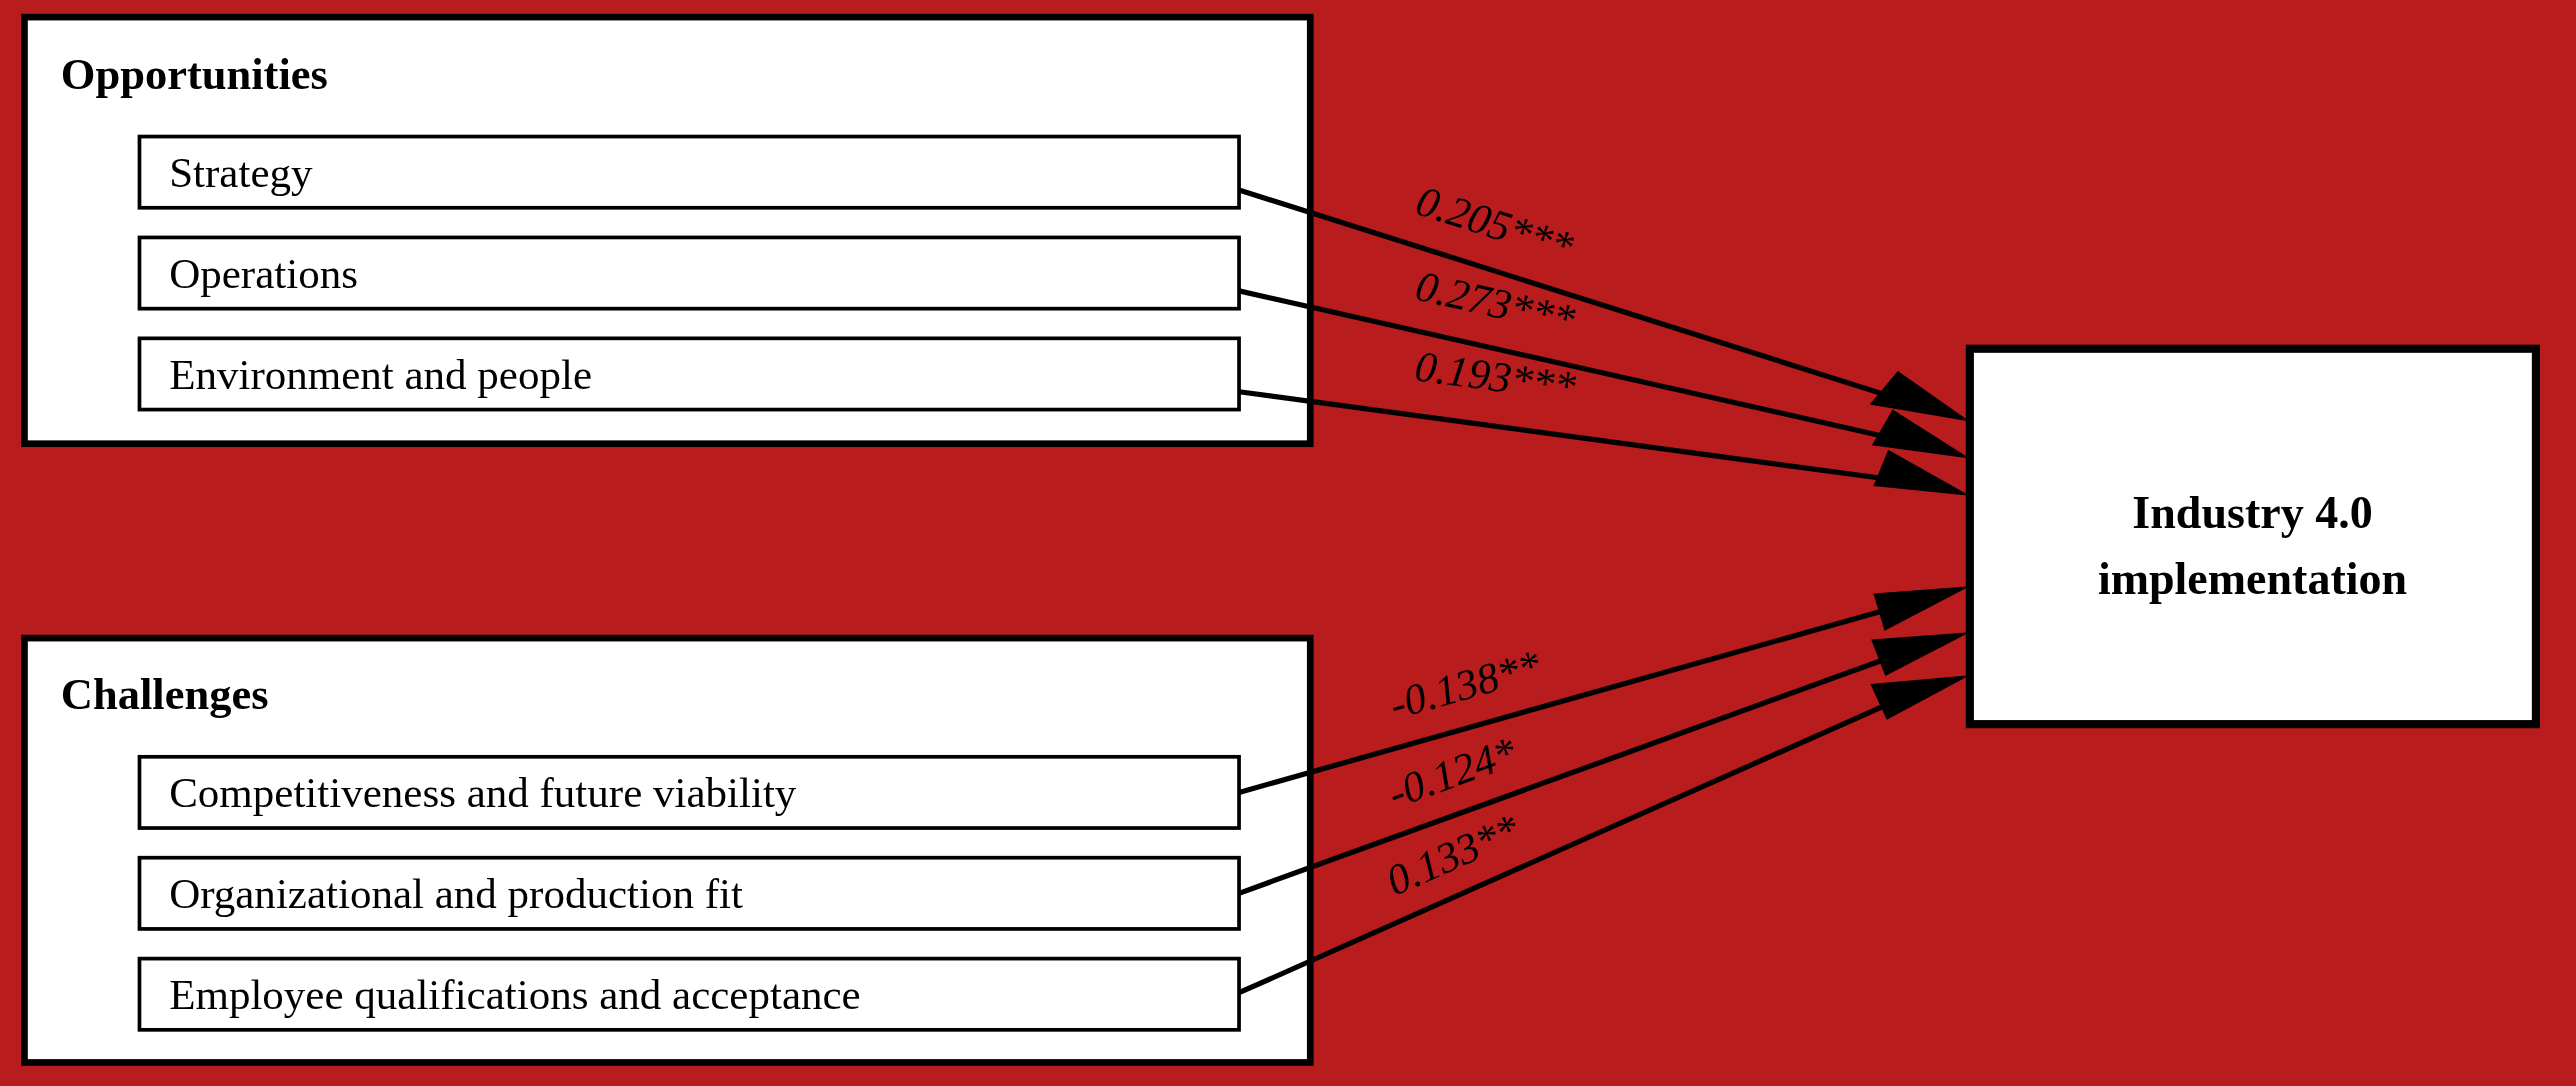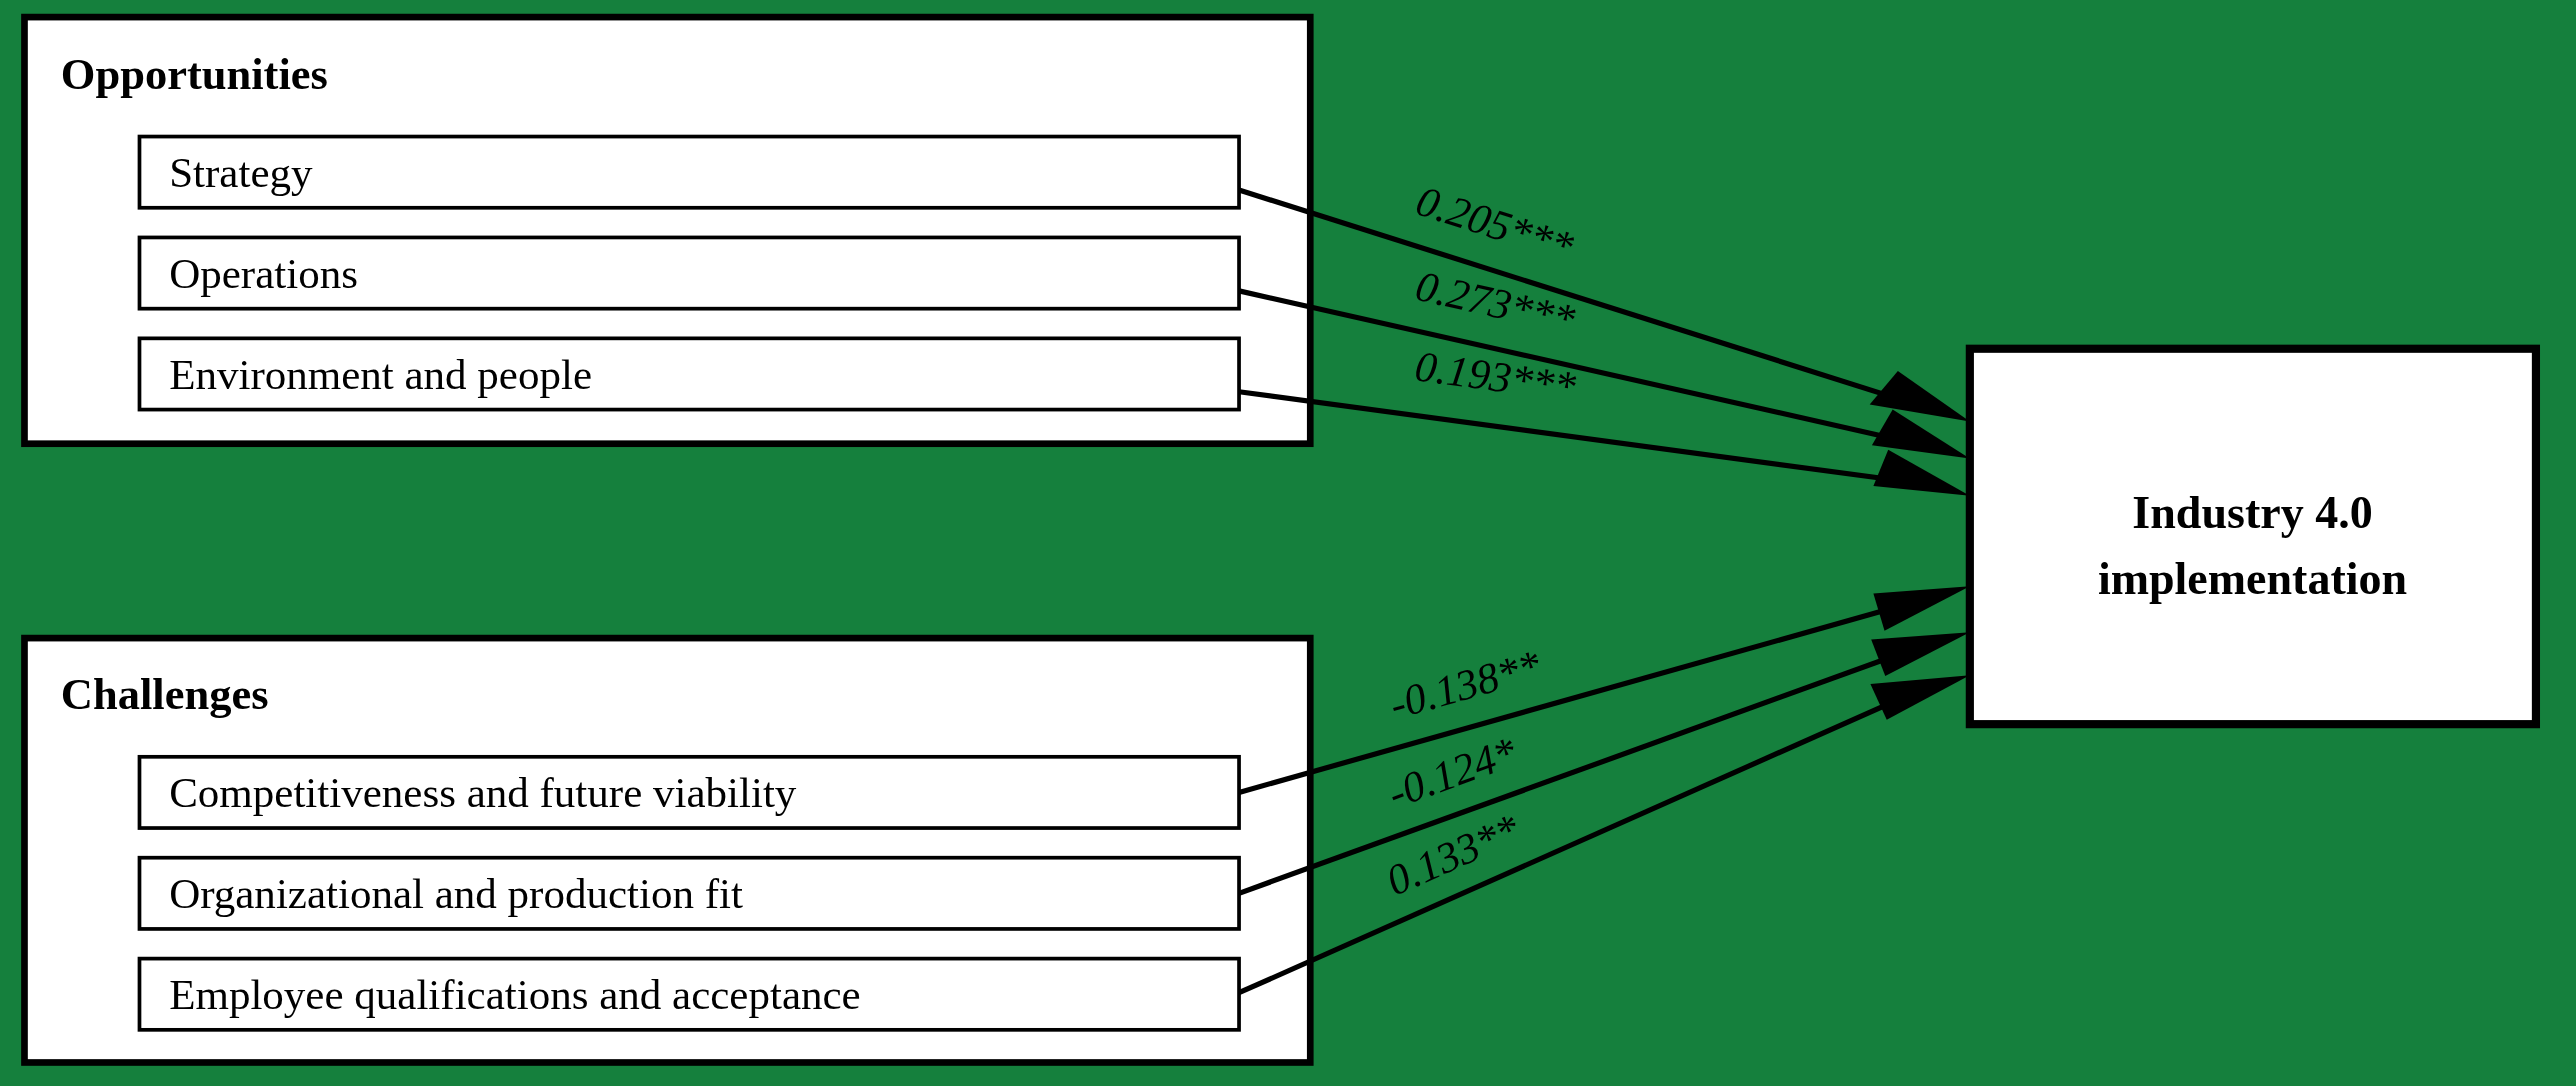--- a/index.html
+++ b/index.html
@@ -11,21 +11,21 @@
   body {
     width: 2576px;
     height: 1087px;
     font-family: "Liberation Serif", "DejaVu Serif", serif;
     overflow: hidden;
   }
   #diagram-root {
     position: relative;
     width: 2576px;
     height: 1087px;
-    background: #15803d;
+    background: #b91c1c;
   }
   svg.diagram-svg {
     display: block;
     width: 2576px;
     height: 1087px;
   }
   .group-frame {
     fill: #ffffff;
     stroke: #000000;
     stroke-width: 9;

